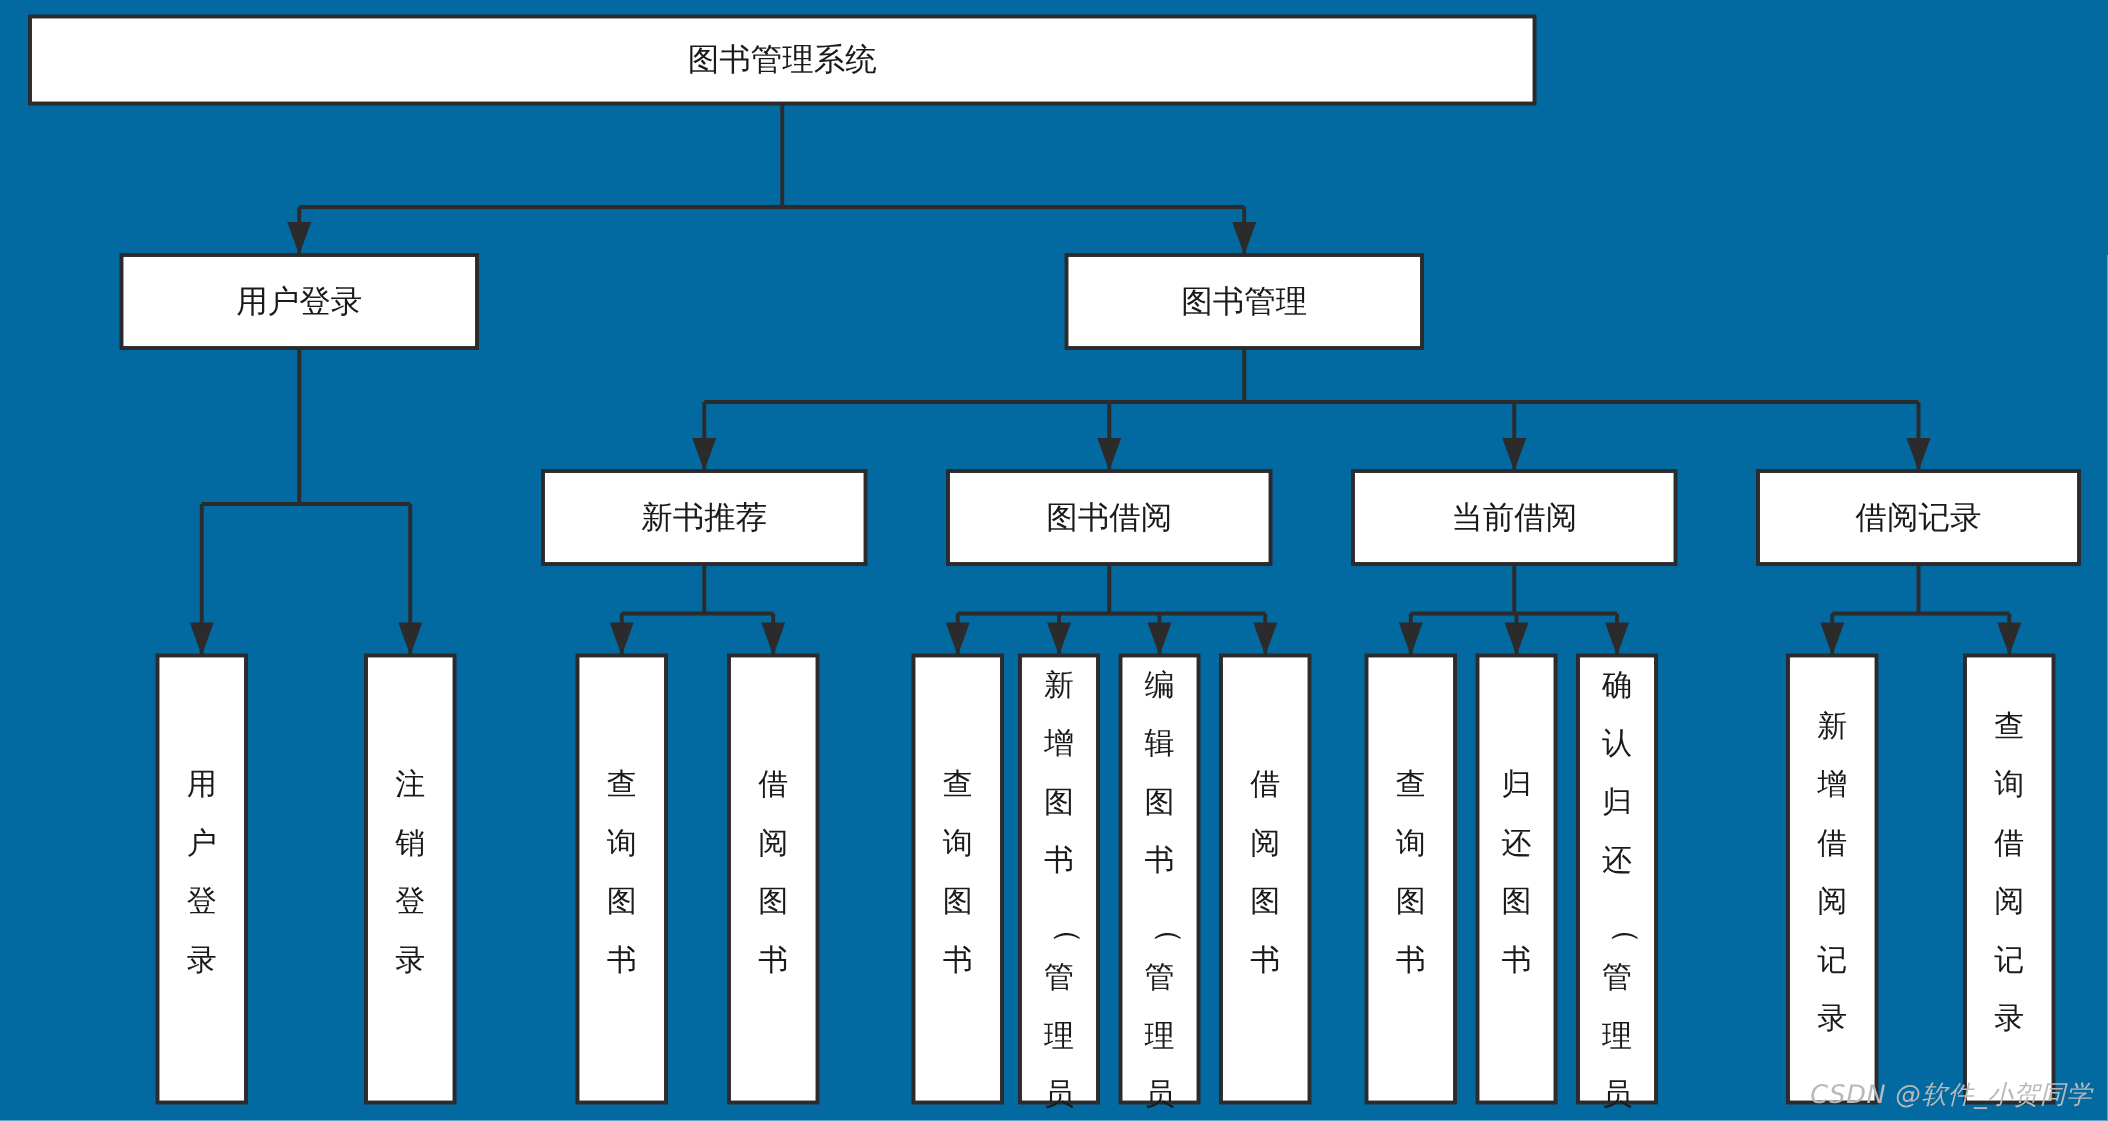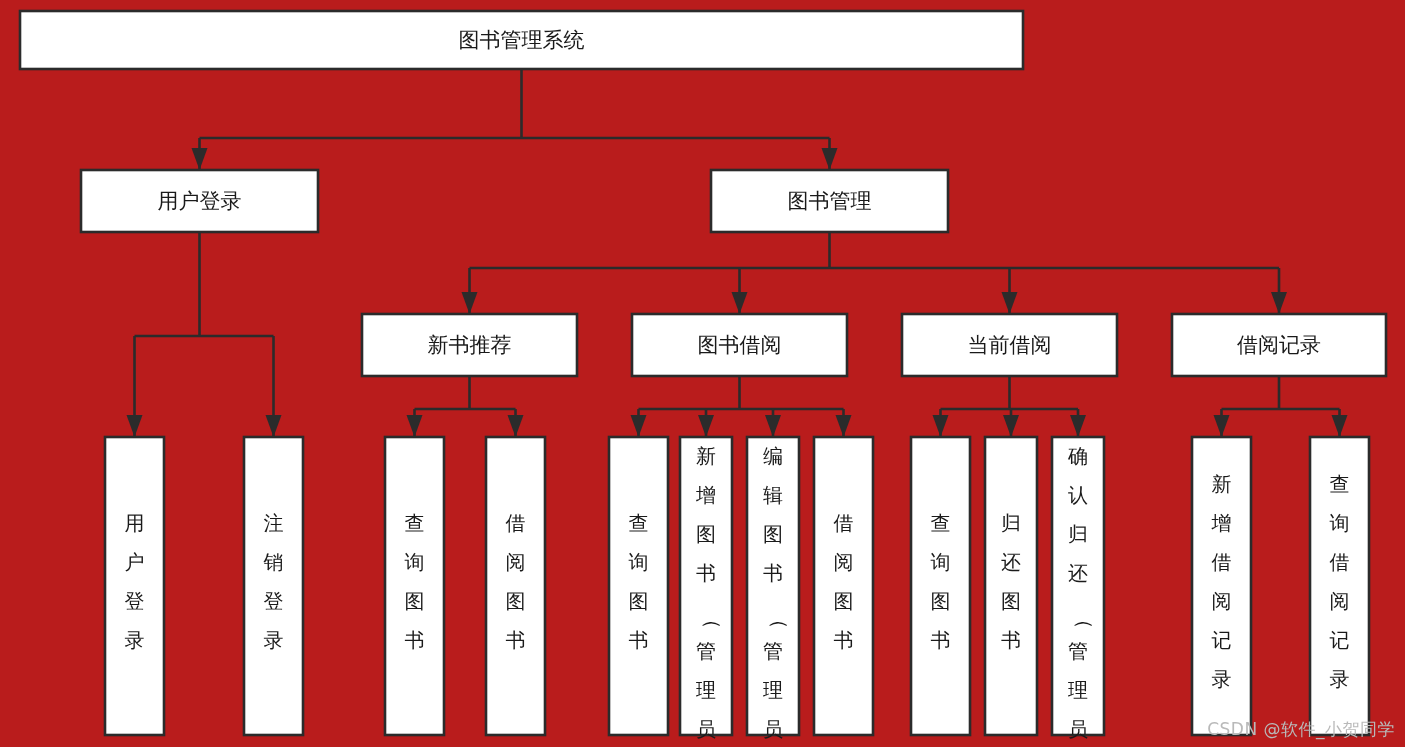--- a/index.html
+++ b/index.html
@@ -10,21 +10,21 @@
   body {
     width: 1405px;
     height: 747px;
     font-family: "DejaVu Sans", "Liberation Sans", sans-serif;
     overflow: hidden;
   }
   #diagram-root {
     position: relative;
     width: 1405px;
     height: 747px;
-    background: #b91c1c;
+    background: #0369a1;
   }
   svg.canvas {
     position: absolute;
     left: 0;
     top: 0;
     width: 1405px;
     height: 747px;
   }
   .node-box {
     fill: #ffffff;
@@ -56,20 +56,21 @@
   }
   .watermark {
     position: absolute;
     right: 10px;
     bottom: 6px;
     font-family: "DejaVu Sans", "Liberation Sans", sans-serif;
     font-size: 17px;
     color: #b9b9b9;
     white-space: nowrap;
     letter-spacing: 0.5px;
+    font-style: italic;
   }
 </style>
 </head>
 <body>
 
 <div id="diagram-root">
   <svg class="canvas" viewBox="0 0 1405 747" xmlns="http://www.w3.org/2000/svg">
     <g id="edges-layer">
         <line x1="521.5" y1="69" x2="521.5" y2="138" class="connector"></line>
         <line x1="199.5" y1="138" x2="829.5" y2="138" class="connector"></line>

